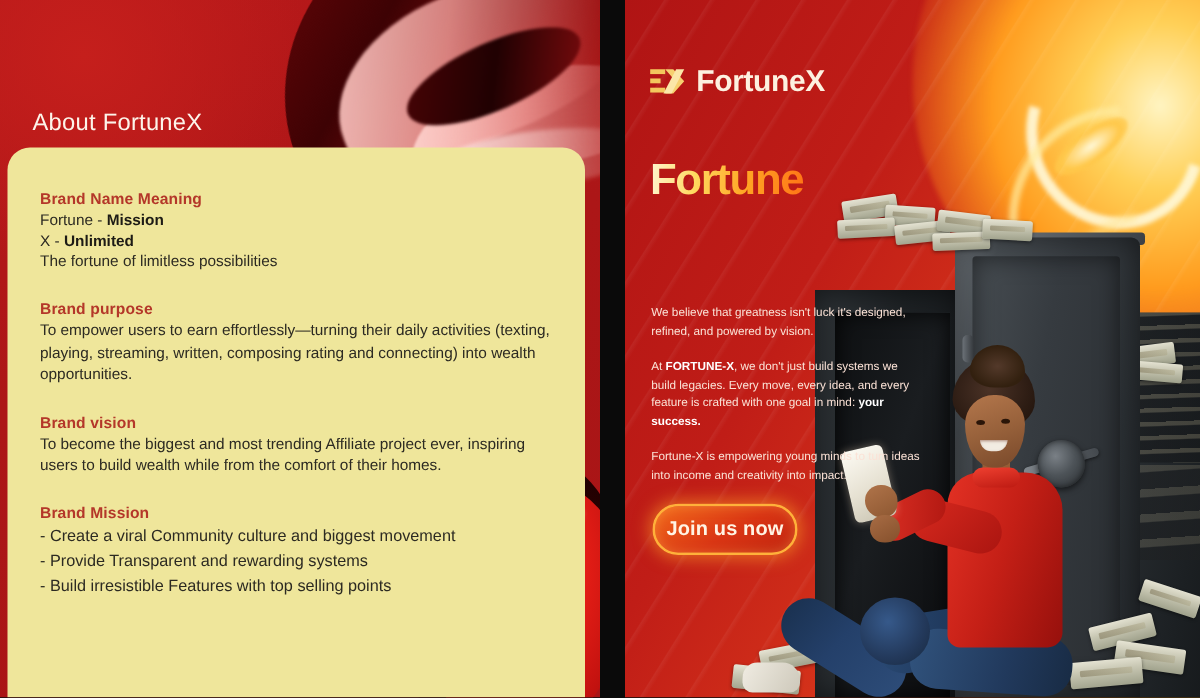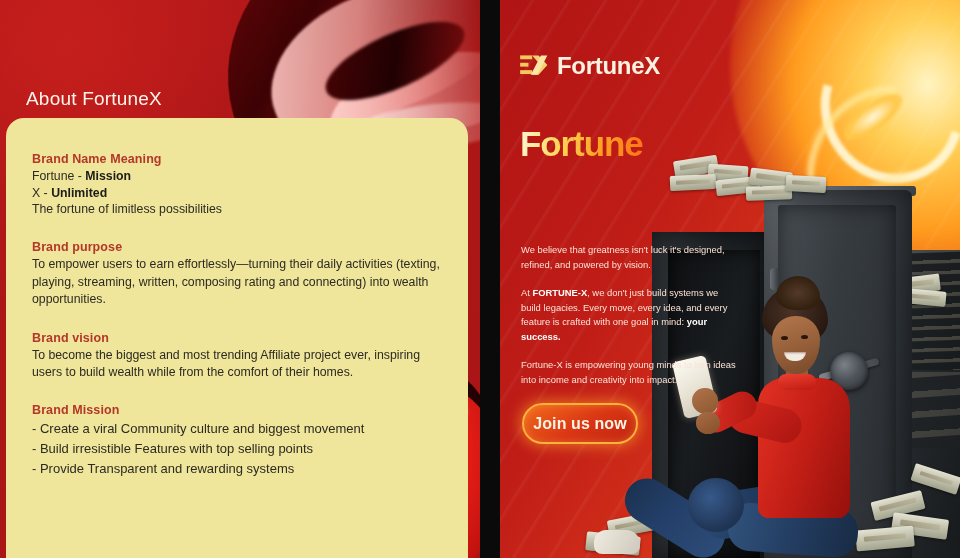--- a/index.html
+++ b/index.html
@@ -414,22 +414,22 @@
         </div>
 
         <div class="blk">
           <div class="blk-h">Brand vision</div>
           <div class="blk-para">To become the biggest and most trending Affiliate project ever, inspiring users to build wealth while from the comfort of their homes.</div>
         </div>
 
         <div class="blk">
           <div class="blk-h">Brand Mission</div>
           <div class="blk-li">- Create a viral Community culture and biggest movement</div>
+          <div class="blk-li">- Provide Transparent and rewarding systems</div>
           <div class="blk-li">- Build irresistible Features with top selling points</div>
-          <div class="blk-li">- Provide Transparent and rewarding systems</div>
         </div>
 
       </div>
     </div>
   </div>
 
   <div class="right-panel">
 
     <div class="flame fl-glow"></div>
     <div class="flame fl-arc1"></div>

